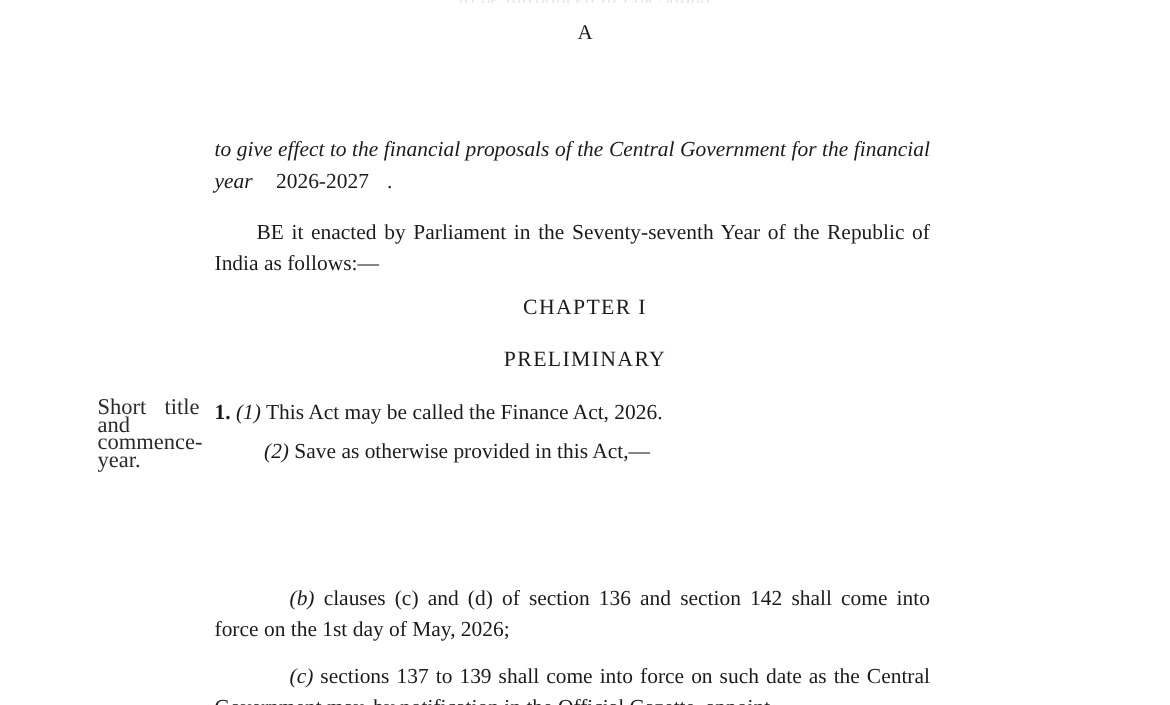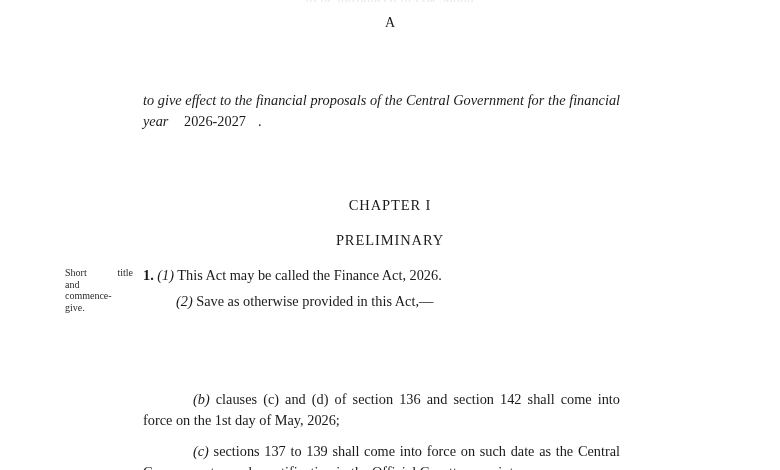--- a/index.html
+++ b/index.html
@@ -90,21 +90,21 @@
   .clause .lbl { font-style: italic; }
 
   .para-indent { text-indent: 28px; }
 
   
   .marginal {
     position: absolute;
     left: 65px;
     top: 267px;
     width: 68px;
-    font-size: 10px;
+    font-size: 15px;
     line-height: 11.6px;
     text-align: justify;
     text-justify: inter-word;
     color: #2a2a2a;
     hyphens: manual;
   }
   .marginal .mline { display: block; }
   .marginal .mline.j {
     text-align: justify;
     text-align-last: justify;
@@ -126,30 +126,31 @@
 
   <div class="top-clip">to be introduced in Lok Sabha</div>
 
   <div class="heading h-a">A</div>
 
 
   <div class="body-col longtitle">
     <span>to give effect to the financial proposals of the Central Government for the financial year </span><span class="roman">2026-2027</span><span class="roman">.</span>
   </div>
 
+  <div class="body-col enacting para-indent">BE it enacted by Parliament in the Seventy-seventh Year of the Republic of India as follows:—</div>
 
   <div class="heading h-prelim">PRELIMINARY</div>
 
   <div class="heading h-chap">CHAPTER I</div>
 
   <div class="marginal">
     <span class="mline j"><span>Short</span> <span>title</span></span>
     <span class="mline">and</span>
     <span class="mline">commence-</span>
-    <span class="mline">give.</span>
+    <span class="mline">year.</span>
   </div>
 
   <div class="body-col sec1">
     <span class="num">1.</span>
     <span class="sub">(1)</span><span> This Act may be called the Finance Act, 2026.</span>
   </div>
 
   <div class="body-col sub2">
     <span class="sub">(2)</span><span> Save as otherwise provided in this Act,—</span>
   </div>

